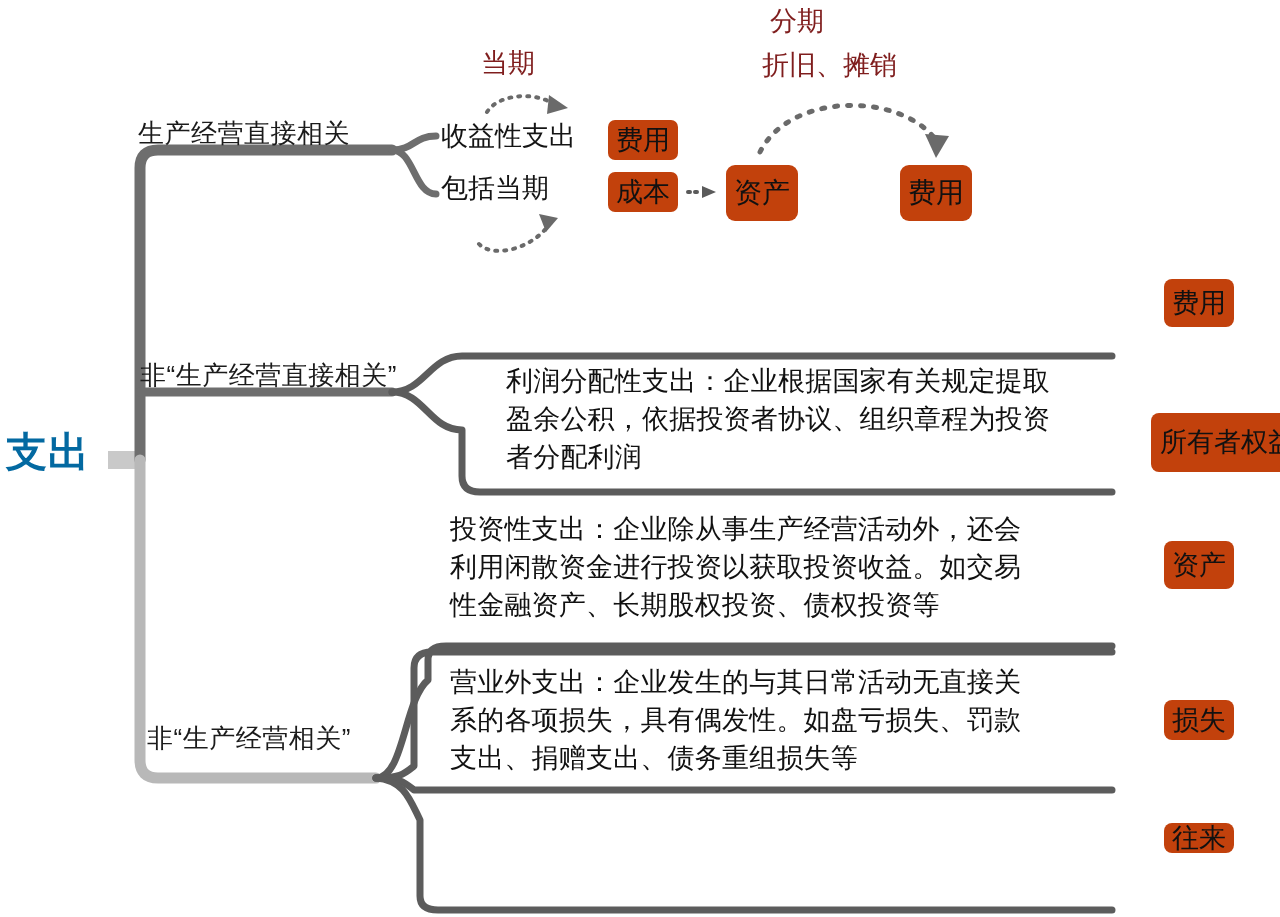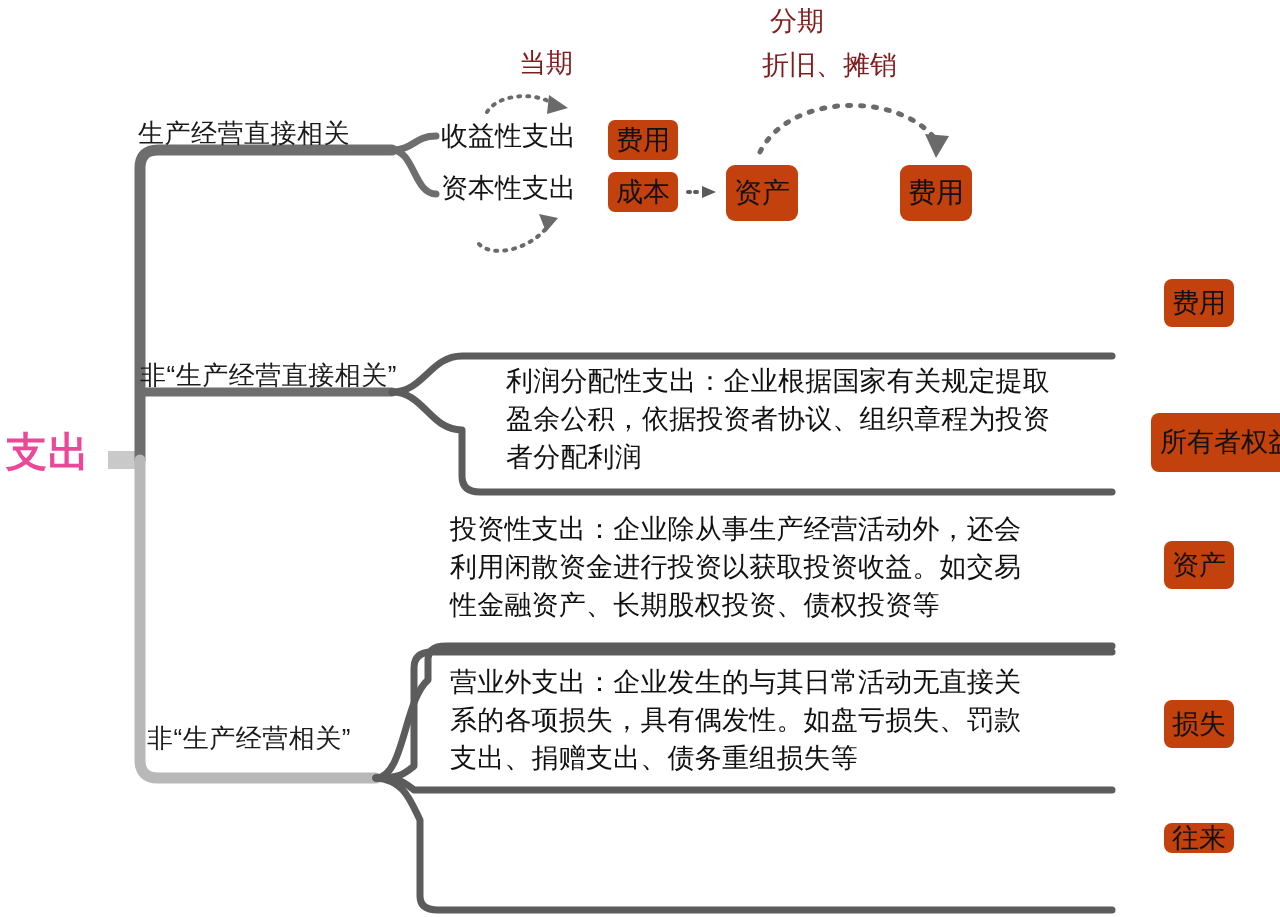--- a/index.html
+++ b/index.html
@@ -32,21 +32,21 @@
     line-height: 1.0;
   }
   
   .root-label {
     left: 6px;
     top: 432px;
     font-family: "Liberation Sans", "DejaVu Sans", sans-serif;
     font-weight: bold;
     font-size: 41px;
     letter-spacing: 1px;
-    color: #ec4899;
+    color: #0369a1;
   }
   
   .branch-label {
     font-family: "Liberation Sans", "DejaVu Sans", sans-serif;
     font-size: 26px;
     font-weight: 400;
     color: #1b1b1b;
     letter-spacing: 0.5px;
   }
   .branch-1 { left: 138px; top: 120px; }
@@ -82,31 +82,31 @@
   .chip-fee-2     { left: 900px; top: 165px; width: 72px;  height: 56px; font-size: 28px; border-radius: 9px; }
 
   .chip-right {
     font-family: "Liberation Sans", "DejaVu Sans", sans-serif;
     font-size: 27px;
     border-radius: 8px;
   }
   .chip-r-fee    { left: 1164px; top: 279px; width: 70px;  height: 48px; }
   .chip-r-equity { left: 1127px; top: 413px; width: 153px; height: 59px; margin-left: 24px; }
   .chip-r-asset  { left: 1164px; top: 541px; width: 70px;  height: 48px; }
-  .chip-r-loss   { left: 1164px; top: 700px; width: 70px;  height: 48px; }
+  .chip-r-loss   { left: 1164px; top: 700px; width: 70px;  height: 40px; }
   .chip-r-recv   { left: 1164px; top: 823px; width: 70px;  height: 30px; }
 
   
   .caption {
     font-family: "Liberation Serif", "DejaVu Serif", serif;
     font-size: 27px;
     color: #7f1d1d;
     text-align: left;
   }
-  .cap-dangqi { left: 481px; top: 50px; margin-left: 38px; }
+  .cap-dangqi { left: 481px; top: 50px; }
   .cap-fenqi  { left: 770px; top: 8px;  width: 180px; }
   .cap-zhejiu { left: 762px; top: 52px; width: 196px; }
 
   
   .para {
     position: absolute;
     font-family: "Liberation Serif", "DejaVu Serif", serif;
     font-size: 27px;
     line-height: 38px;
     color: #111;
@@ -164,21 +164,21 @@
     </g>
   </svg>
 
   <div class="node root-label">支出</div>
 
   <div class="node branch-label branch-1">生产经营直接相关</div>
   <div class="node branch-label branch-2">非“生产经营直接相关”</div>
   <div class="node branch-label branch-3">非“生产经营相关”</div>
 
   <div class="node leaf leaf-shouyi">收益性支出</div>
-  <div class="node leaf leaf-ziben">资本性支出</div>
+  <div class="node leaf leaf-ziben">包括当期</div>
 
   <div class="chip chip-fee-top">费用</div>
   <div class="chip chip-cost">成本</div>
   <div class="chip chip-asset-top">资产</div>
   <div class="chip chip-fee-2">费用</div>
 
   <div class="node caption cap-dangqi">当期</div>
   <div class="node caption cap-fenqi">分期</div>
   <div class="node caption cap-zhejiu">折旧、摊销</div>
 

